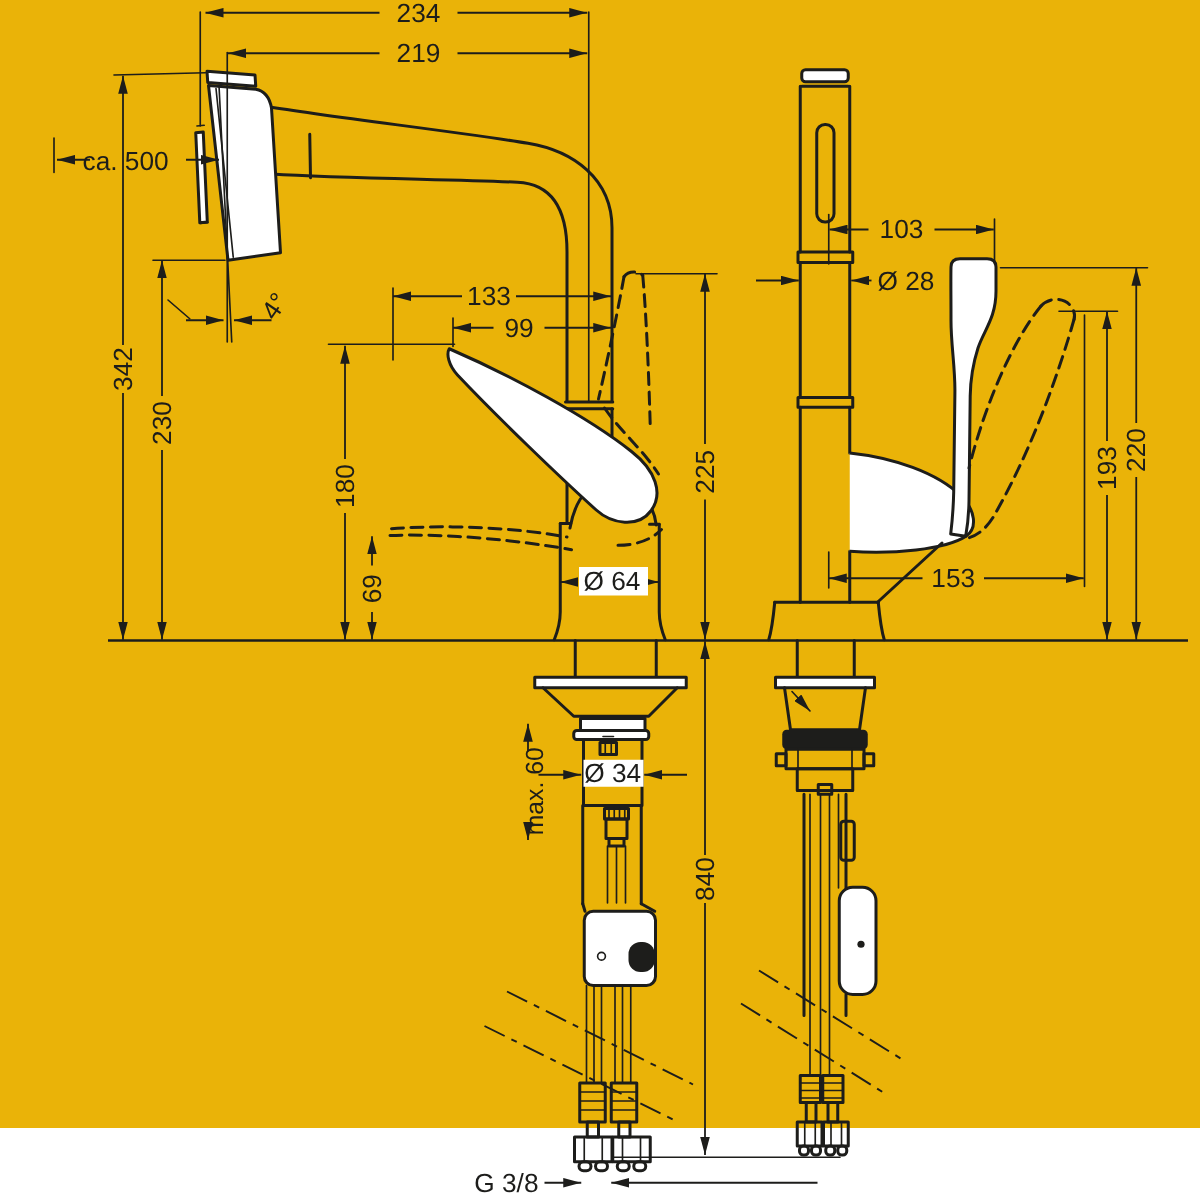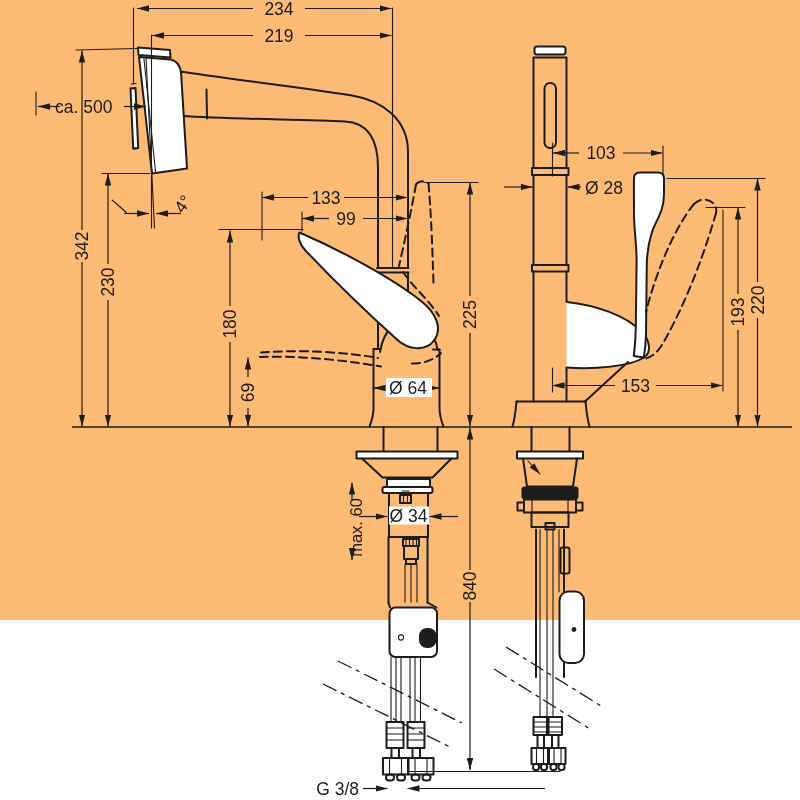--- a/index.html
+++ b/index.html
@@ -1,16 +1,16 @@
 <!DOCTYPE html>
 <html><head>
 <meta charset="utf-8">
 <style>
   html,body{margin:0;padding:0;background:#fff;width:800px;height:800px;overflow:hidden}
-  .stage{position:relative;width:800px;height:620px;background:#fdba74}
+  .stage{position:relative;width:800px;height:752px;background:#eab308}
   svg{position:absolute;left:0;top:0}
   .o{fill:none;stroke:#1d1d1b;stroke-width:2;stroke-linejoin:round;stroke-linecap:round}
   .ow{fill:#fff;stroke:#1d1d1b;stroke-width:2;stroke-linejoin:round}
   .t{fill:none;stroke:#1d1d1b;stroke-width:1.1;stroke-linecap:round}
   .dim{fill:none;stroke:#1d1d1b;stroke-width:1.2}
   .dash{fill:none;stroke:#1d1d1b;stroke-width:2;stroke-dasharray:8 5;stroke-linecap:round}
   .chain{fill:none;stroke:#1d1d1b;stroke-width:1.3;stroke-dasharray:15 5 4 5}
   .ink{fill:#1d1d1b;stroke:none}
   text{font-family:"Liberation Sans","DejaVu Sans",sans-serif;font-size:17.5px;fill:#1d1d1b}
   .mid{text-anchor:middle}

